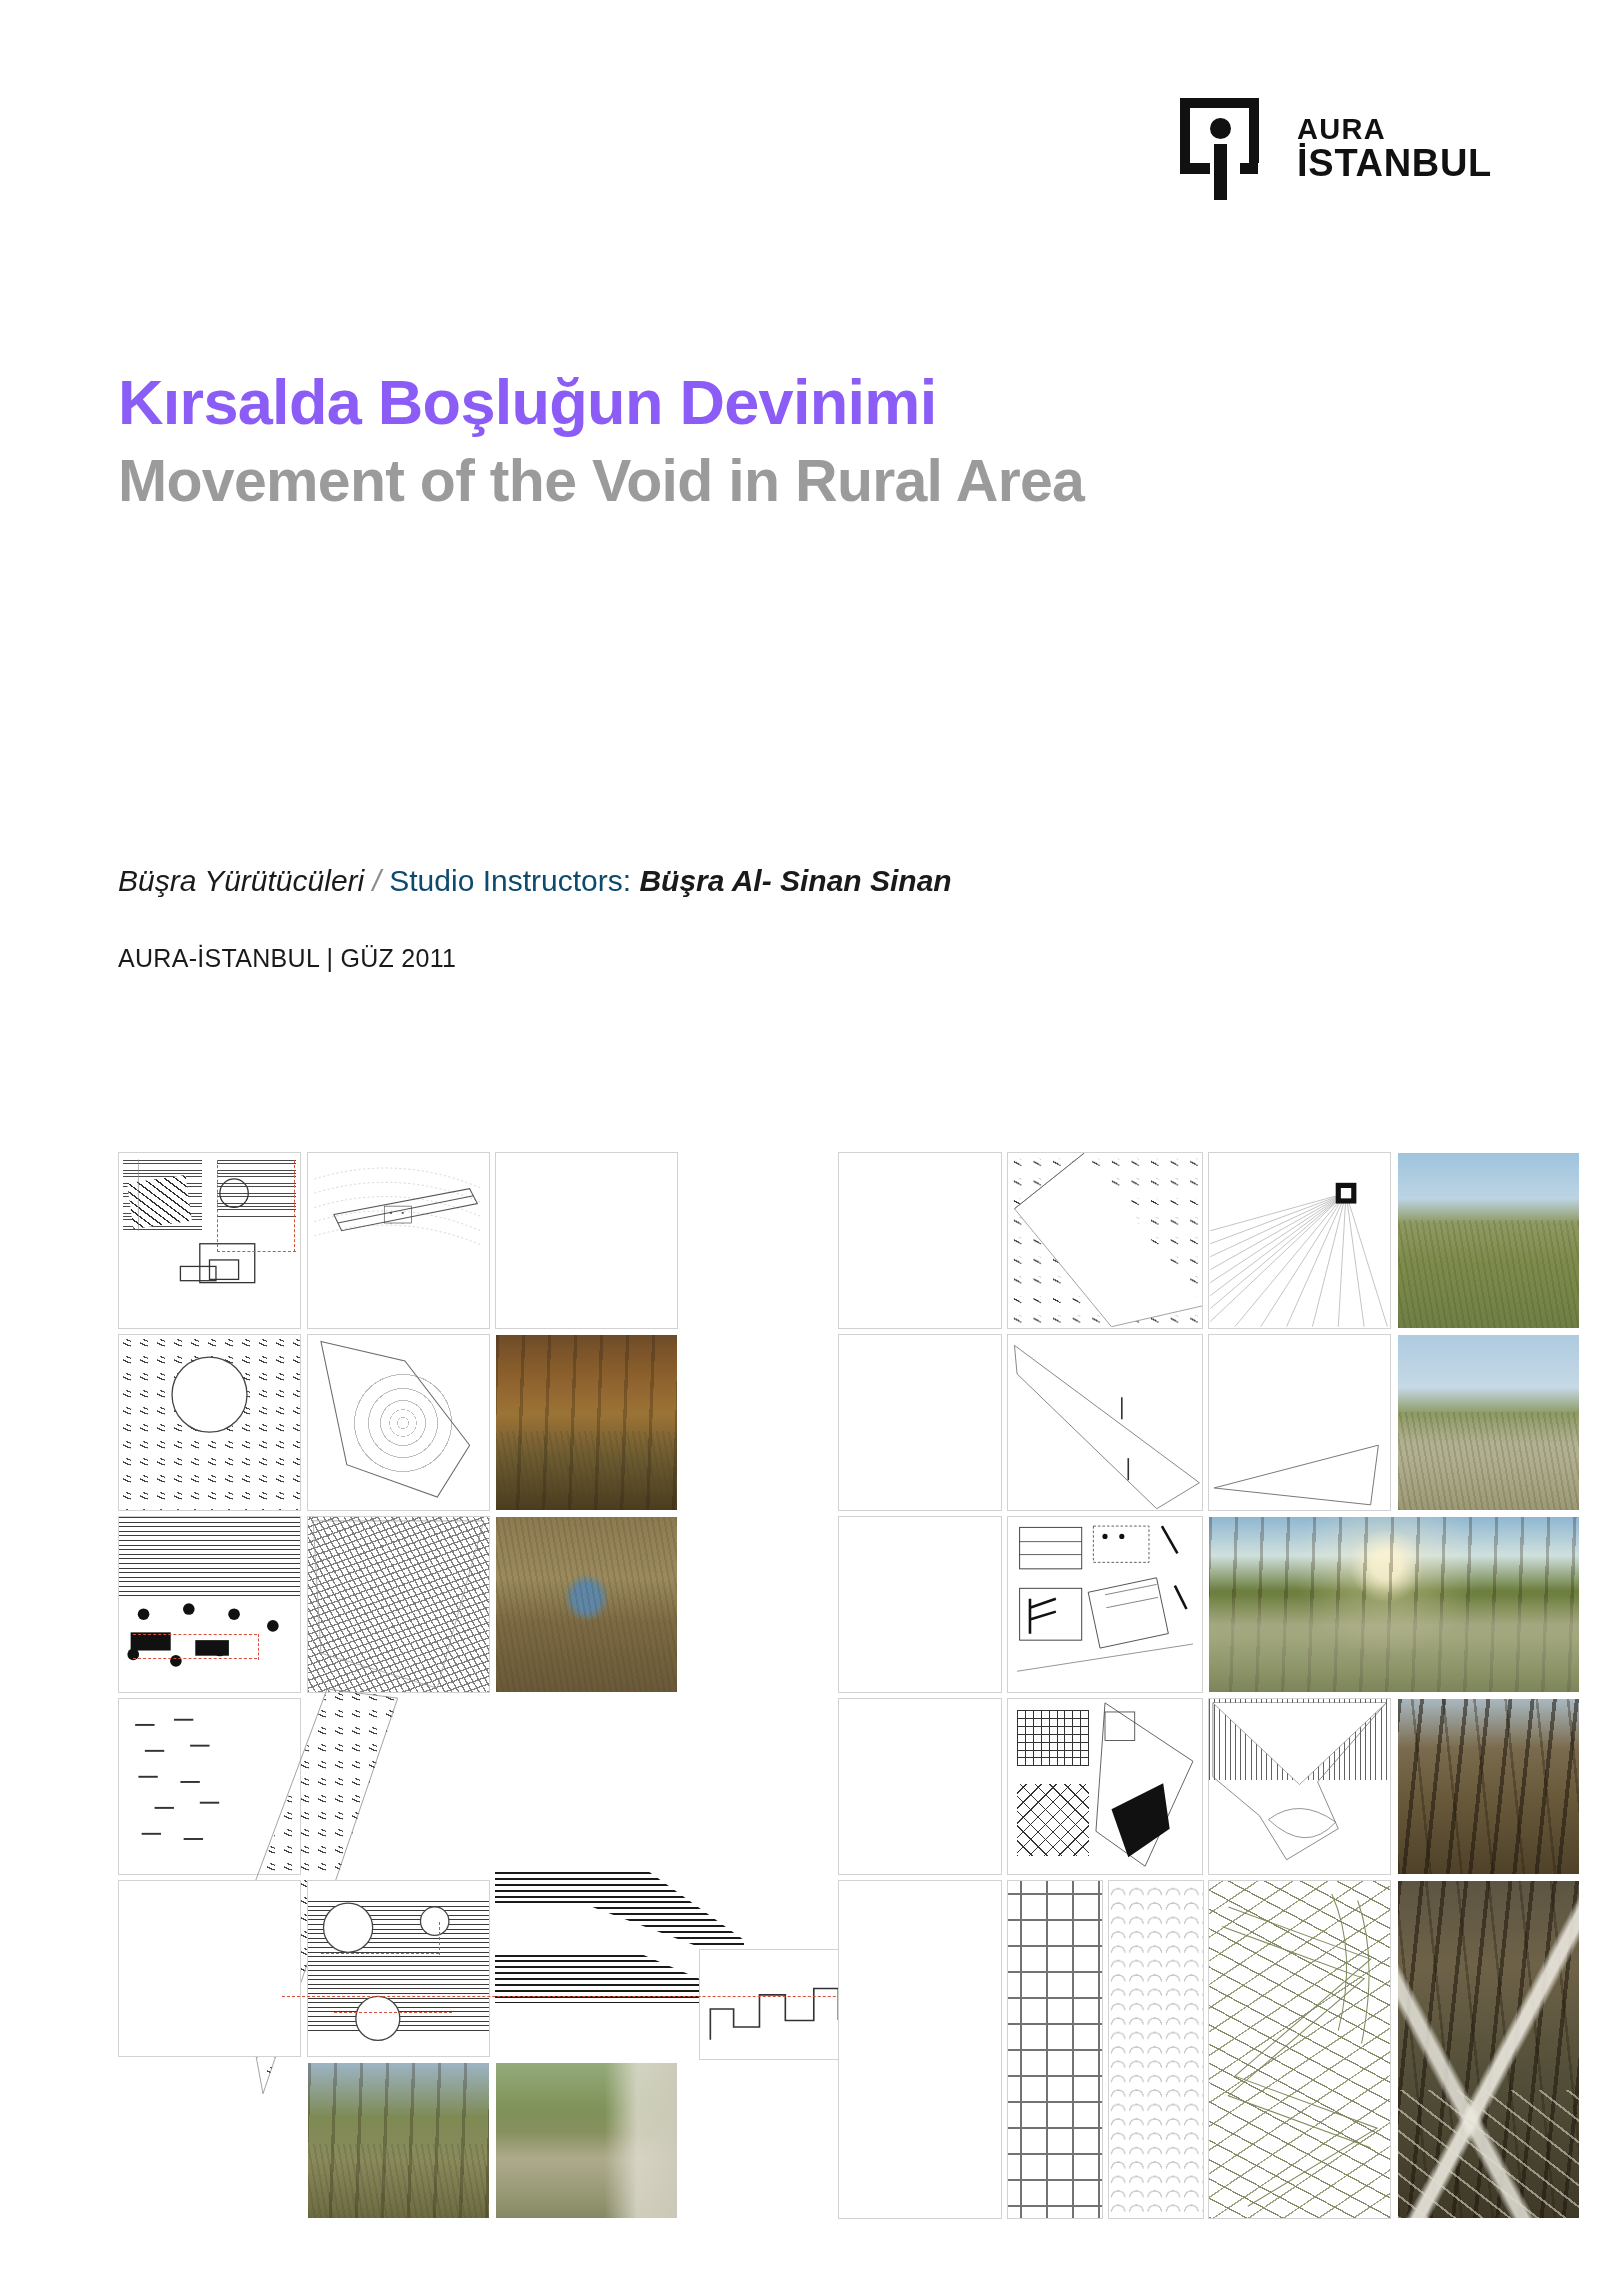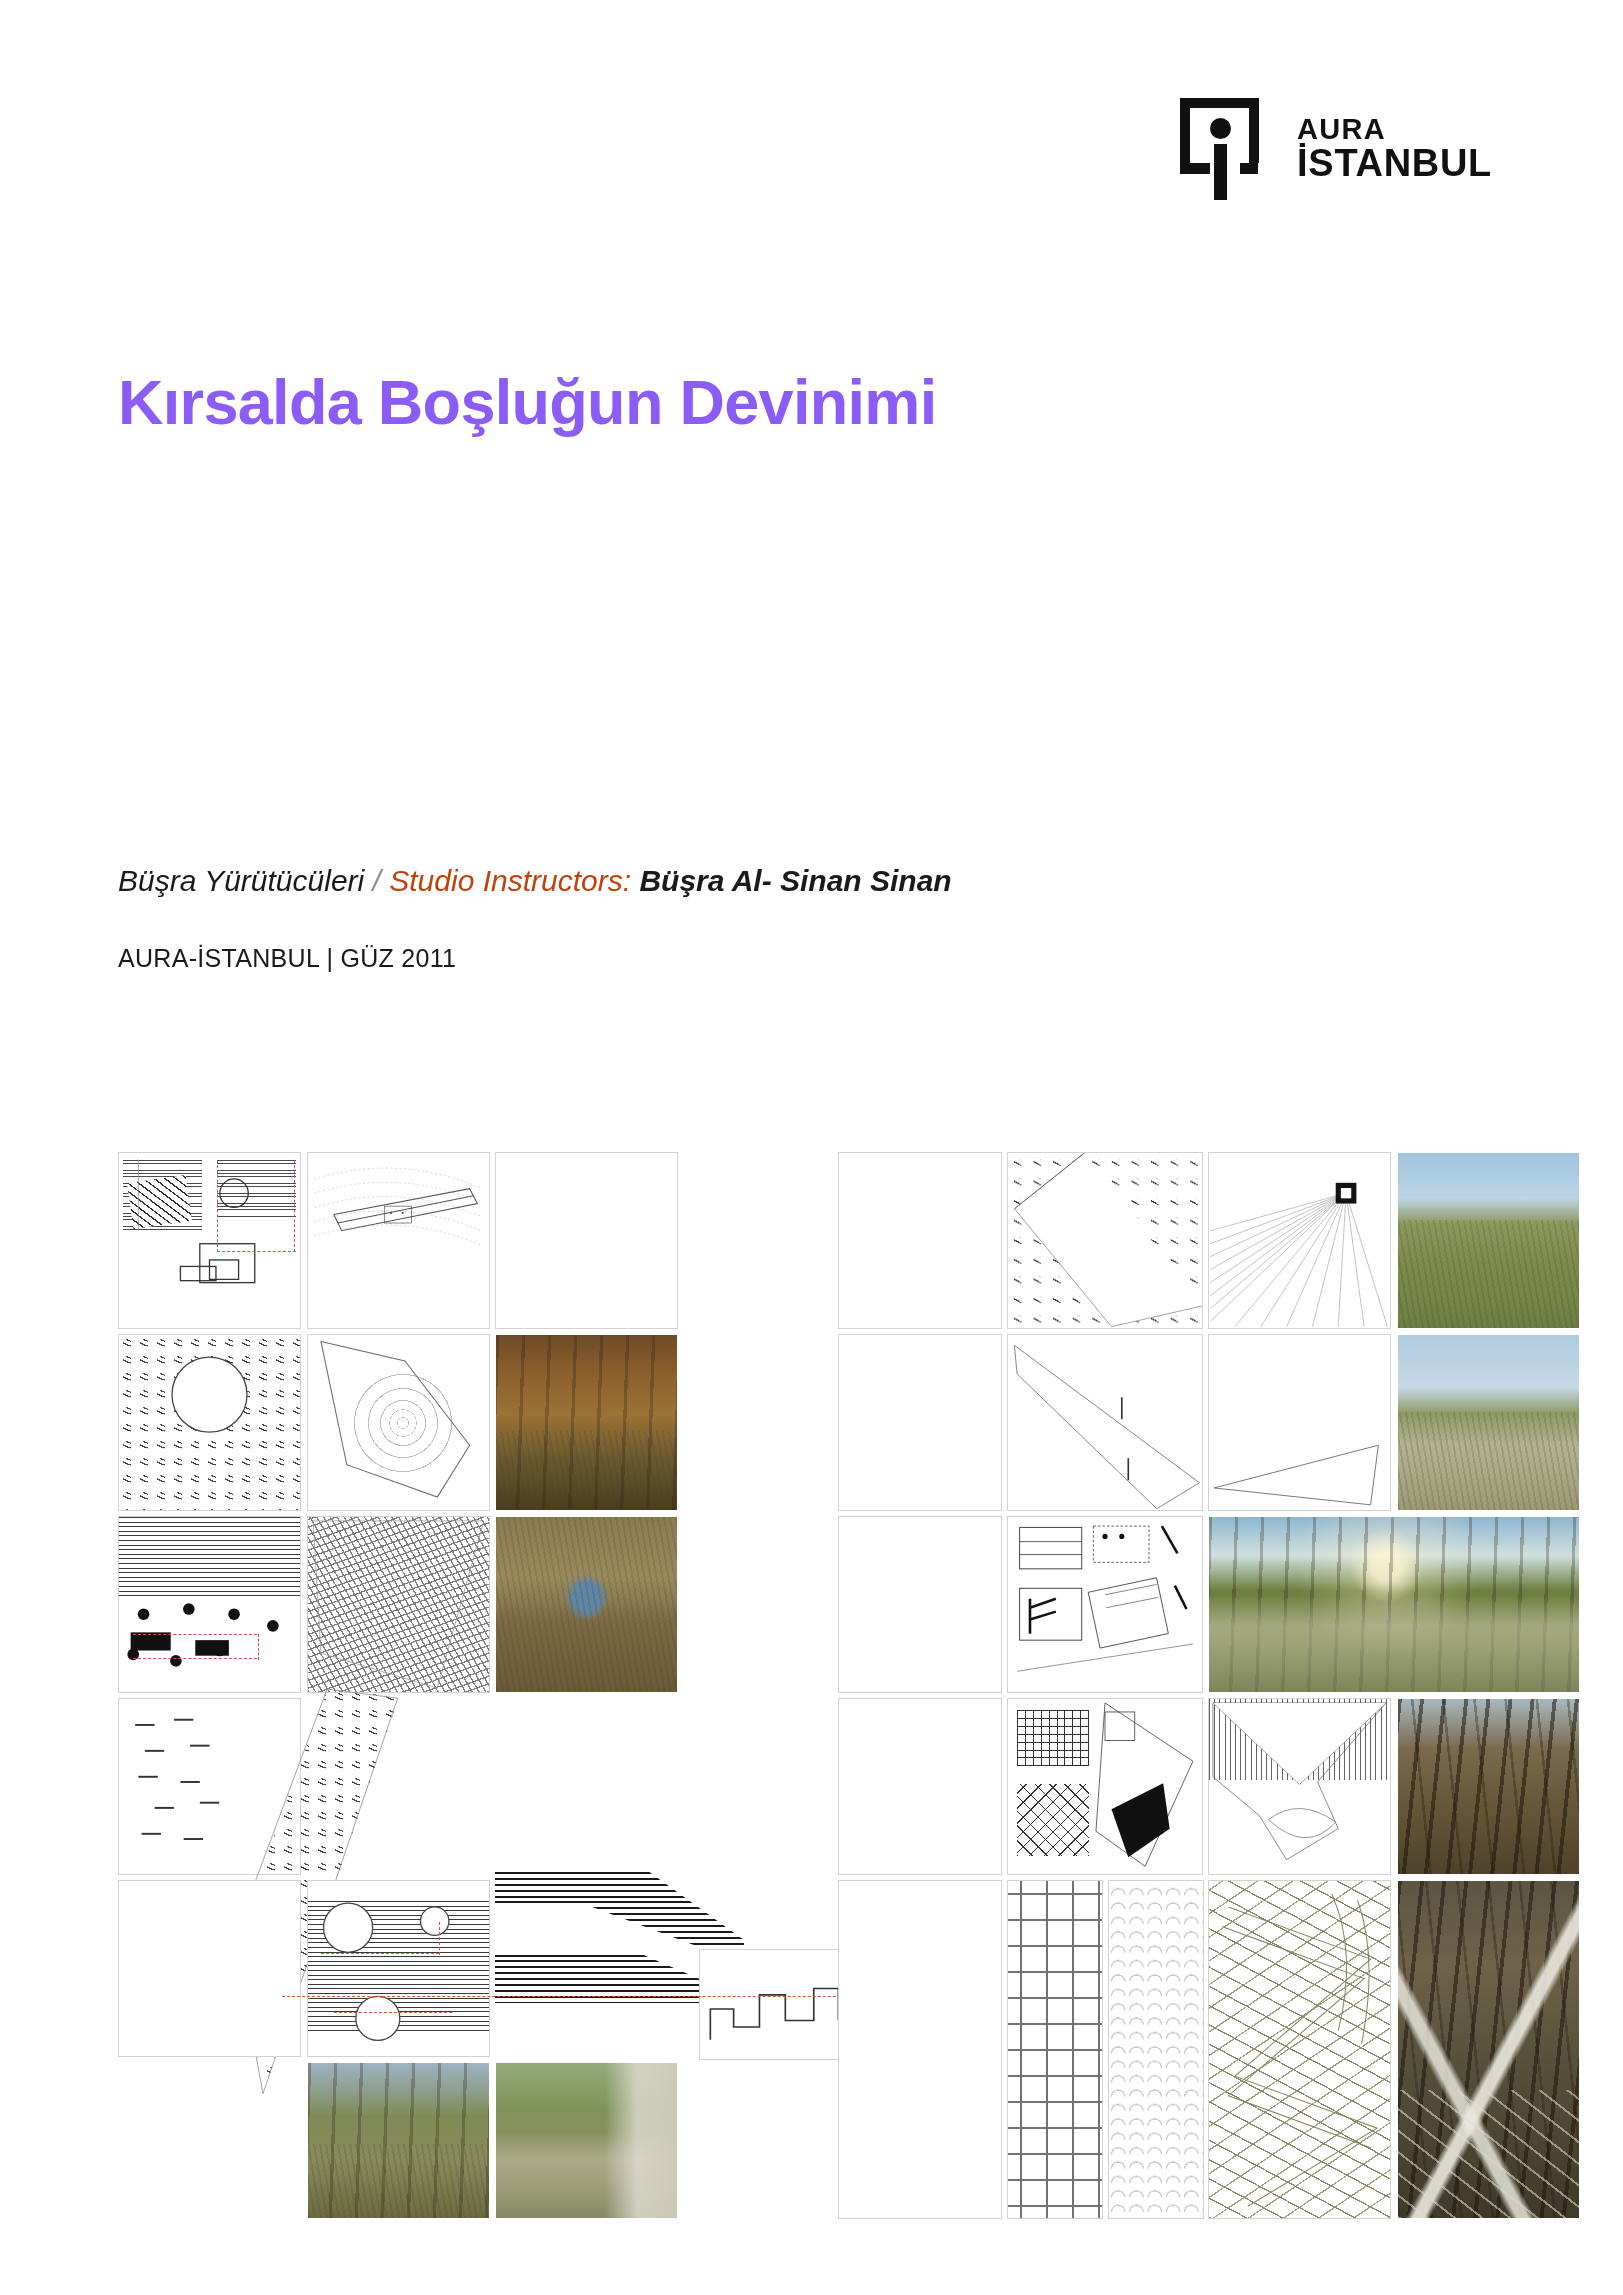--- a/index.html
+++ b/index.html
@@ -121,22 +121,21 @@
   }
   .instructors .label-tr {
     font-style: italic;
     color: #1a1a1a;
   }
   .instructors .sep {
     font-style: italic;
     color: #8c8c8c;
   }
   .instructors .label-en {
-    font-style: italic;
-    color: #c2410c;
+    color: #0c4a6e;
   }
   .instructors .names {
     font-style: italic;
     font-weight: bold;
     color: #1a1a1a;
   }
   .program-line {
     font-size: 25px;
     color: #1a1a1a;
     letter-spacing: 0.3px;
@@ -252,20 +251,21 @@
     <div class="stem"></div>
   </div>
   <div class="logo-text">
     <div class="line1">AURA</div>
     <div class="line2">İSTANBUL</div>
   </div>
 </div>
 
 <div class="title-block">
   <h1 class="title-tr">Kırsalda Boşluğun Devinimi</h1>
+  <h2 class="title-en">Movement of the Void in Rural Area</h2>
 </div>
 
 <div class="credits">
   <div class="instructors">
     <span class="label-tr">Büşra Yürütücüleri</span><span class="sep"> / </span><span class="label-en">Studio Instructors:</span>
     <span class="names">Büşra Al- Sinan Sinan</span>
   </div>
   <div class="program-line">AURA-İSTANBUL | GÜZ 2011</div>
 </div>
 

